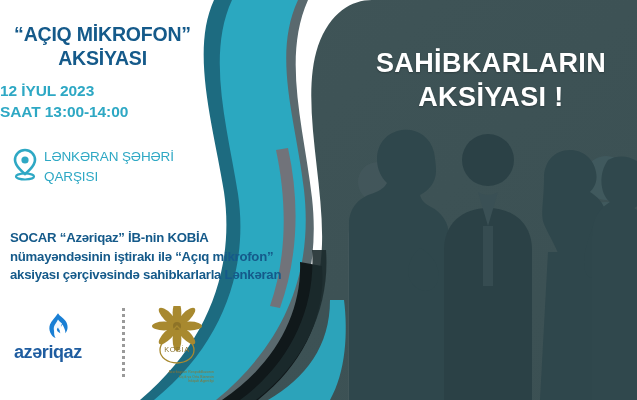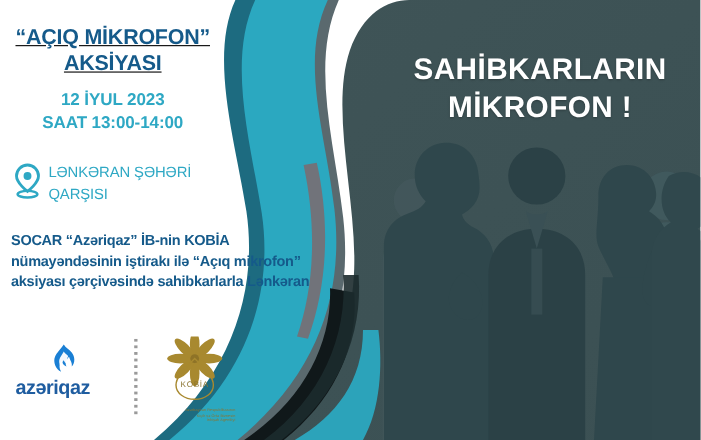--- a/index.html
+++ b/index.html
@@ -33,36 +33,34 @@
     top: 0px;
     width: 320px;
     height: 400px;
   }
   .title-block {
     position: absolute;
     left: 0px;
     top: 22px;
     width: 205px;
     text-align: center;
-    text-decoration: underline;
   }
   .title-line {
     color: #155a8a;
     font-weight: bold;
     font-size: 19.5px;
     line-height: 24px;
     letter-spacing: -0.2px;
     white-space: nowrap;
   }
   .date-block {
     position: absolute;
     left: 0px;
     top: 80px;
     width: 205px;
-    text-align: center;
   }
   .date-line {
     color: #2ea8c4;
     font-weight: bold;
     font-size: 15.5px;
     line-height: 21px;
     letter-spacing: -0.1px;
     white-space: nowrap;
   }
   .venue-block {
@@ -86,21 +84,21 @@
     font-size: 13.5px;
     line-height: 19.5px;
     letter-spacing: -0.1px;
     padding-top: 1px;
   }
   .venue-lines div { white-space: nowrap; }
 
   .body-block {
     position: absolute;
     left: 10px;
-    top: 210px;
+    top: 229px;
     width: 320px;
     color: #155a8a;
     font-weight: bold;
     font-size: 13.2px;
     line-height: 18.6px;
     letter-spacing: -0.25px;
   }
   .body-block div { white-space: nowrap; }
 
   
@@ -359,17 +357,17 @@
             <div>Kiçik və Orta Biznesin</div>
             <div>İnkişafı Agentliyi</div>
           </div>
         </div>
 
       </div>
     </div>
 
     <div class="headline">
       <div>SAHİBKARLARIN</div>
-      <div>MİKROFON !</div>
+      <div>AKSİYASI !</div>
     </div>
 
   </div>
 </div>
 
 </body></html>

